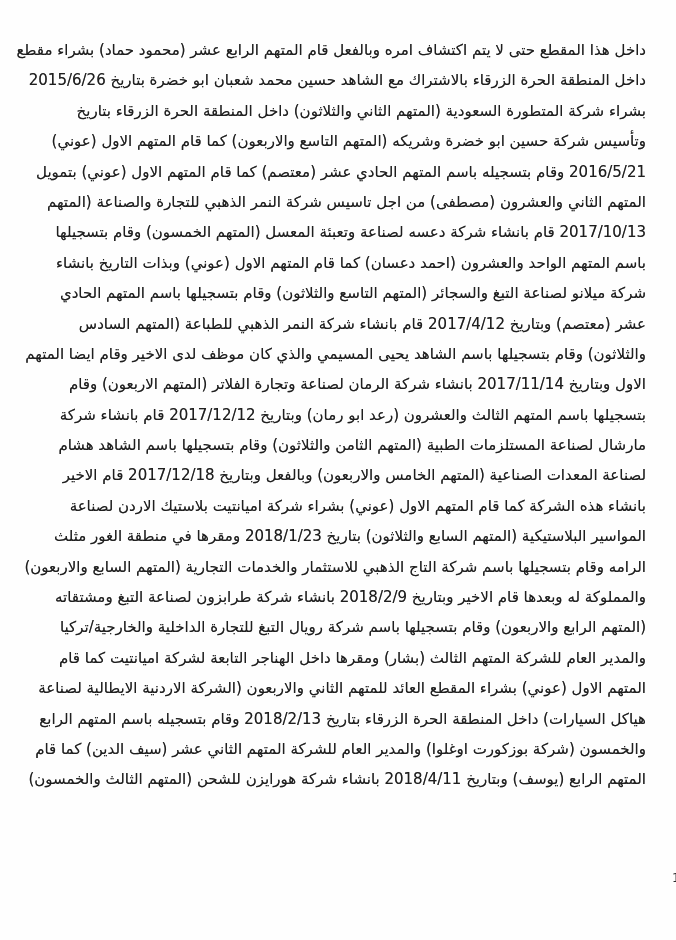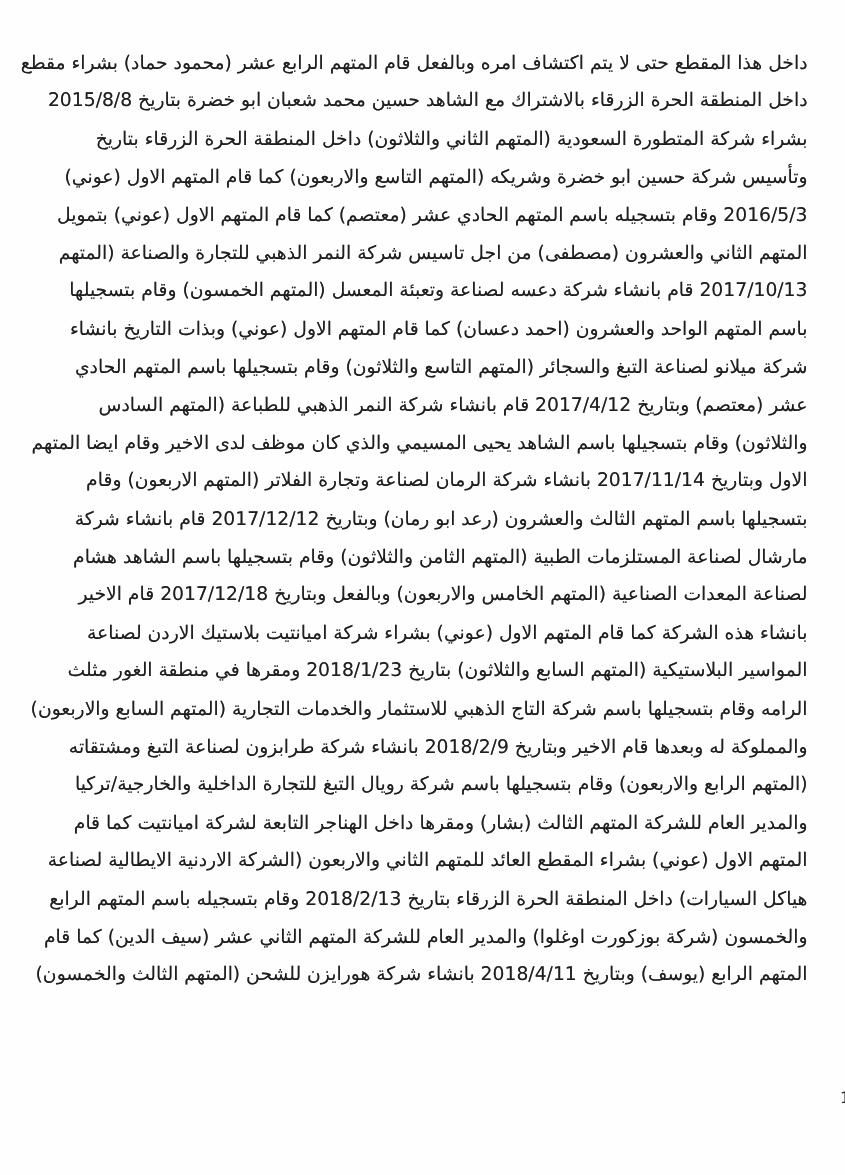--- a/index.html
+++ b/index.html
@@ -52,24 +52,24 @@
     font-family: "DejaVu Sans", sans-serif;
     padding-left: 12px;
   }
 </style>
 </head>
 <body>
 
 <div class="page">
   <div class="text-block" id="text-block">
       <div class="line">داخل هذا المقطع حتى لا يتم اكتشاف امره وبالفعل قام المتهم الرابع عشر (محمود حماد) بشراء مقطع</div>
-      <div class="line">داخل المنطقة الحرة الزرقاء بالاشتراك مع الشاهد حسين محمد شعبان ابو خضرة  بتاريخ 2015/8/8</div>
+      <div class="line">داخل المنطقة الحرة الزرقاء بالاشتراك مع الشاهد حسين محمد شعبان ابو خضرة  بتاريخ 2015/6/26</div>
       <div class="line">بشراء شركة المتطورة السعودية (المتهم الثاني والثلاثون) داخل المنطقة الحرة الزرقاء بتاريخ</div>
       <div class="line">وتأسيس شركة حسين ابو خضرة وشريكه (المتهم التاسع والاربعون) كما قام المتهم الاول (عوني)</div>
-      <div class="line">2016/5/3 وقام بتسجيله باسم المتهم الحادي عشر (معتصم) كما قام المتهم الاول (عوني) بتمويل</div>
+      <div class="line">2016/5/21 وقام بتسجيله باسم المتهم الحادي عشر (معتصم) كما قام المتهم الاول (عوني) بتمويل</div>
       <div class="line">المتهم الثاني والعشرون (مصطفى) من اجل تاسيس شركة النمر الذهبي للتجارة والصناعة (المتهم</div>
       <div class="line">2017/10/13 قام بانشاء شركة دعسه لصناعة وتعبئة المعسل (المتهم الخمسون) وقام بتسجيلها</div>
       <div class="line">باسم المتهم الواحد والعشرون (احمد دعسان) كما قام المتهم الاول (عوني) وبذات التاريخ بانشاء</div>
       <div class="line">شركة ميلانو لصناعة التبغ والسجائر (المتهم التاسع والثلاثون) وقام بتسجيلها باسم المتهم الحادي</div>
       <div class="line">عشر (معتصم) وبتاريخ 2017/4/12 قام بانشاء شركة النمر الذهبي للطباعة (المتهم السادس</div>
       <div class="line">والثلاثون) وقام بتسجيلها باسم الشاهد يحيى المسيمي والذي كان موظف لدى الاخير وقام ايضا المتهم</div>
       <div class="line">الاول وبتاريخ 2017/11/14 بانشاء شركة الرمان لصناعة وتجارة الفلاتر (المتهم الاربعون) وقام</div>
       <div class="line">بتسجيلها باسم المتهم الثالث والعشرون (رعد ابو رمان) وبتاريخ 2017/12/12 قام بانشاء شركة</div>
       <div class="line">مارشال لصناعة المستلزمات الطبية (المتهم الثامن والثلاثون) وقام بتسجيلها باسم الشاهد هشام</div>
       <div class="line">لصناعة المعدات الصناعية (المتهم الخامس والاربعون) وبالفعل وبتاريخ 2017/12/18 قام الاخير</div>

